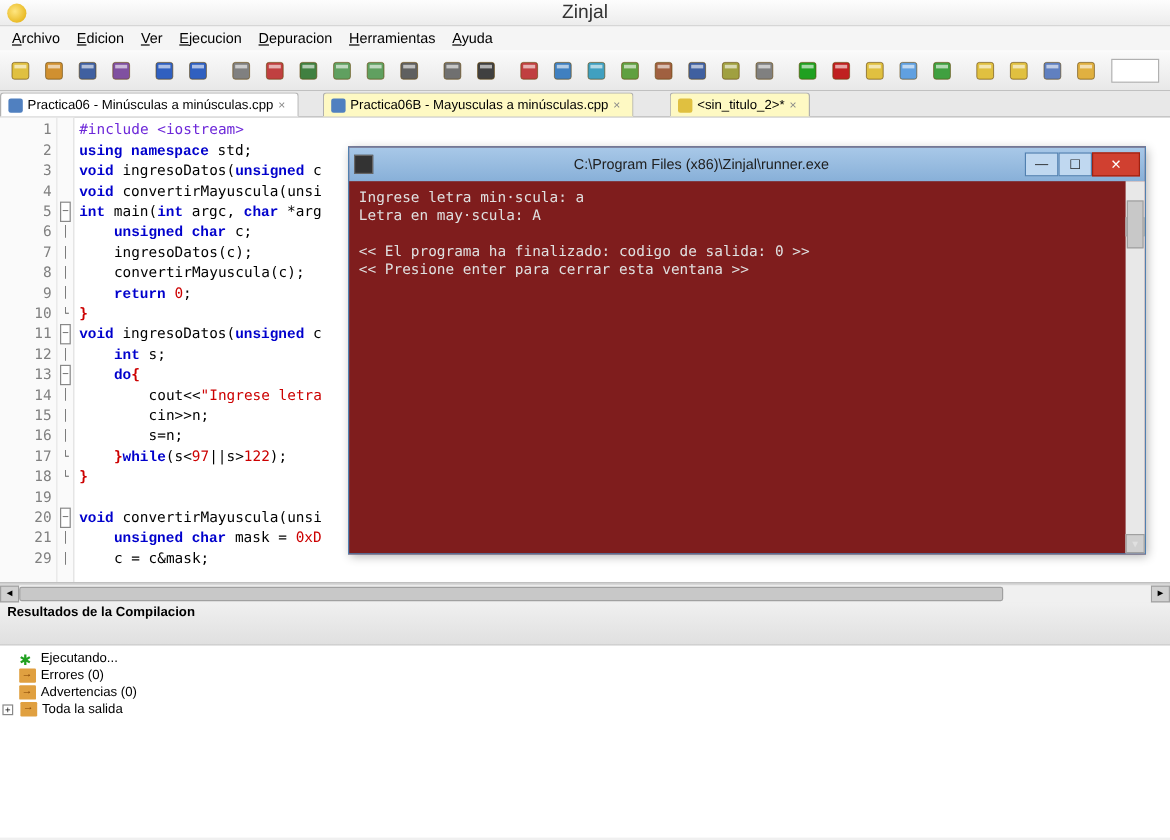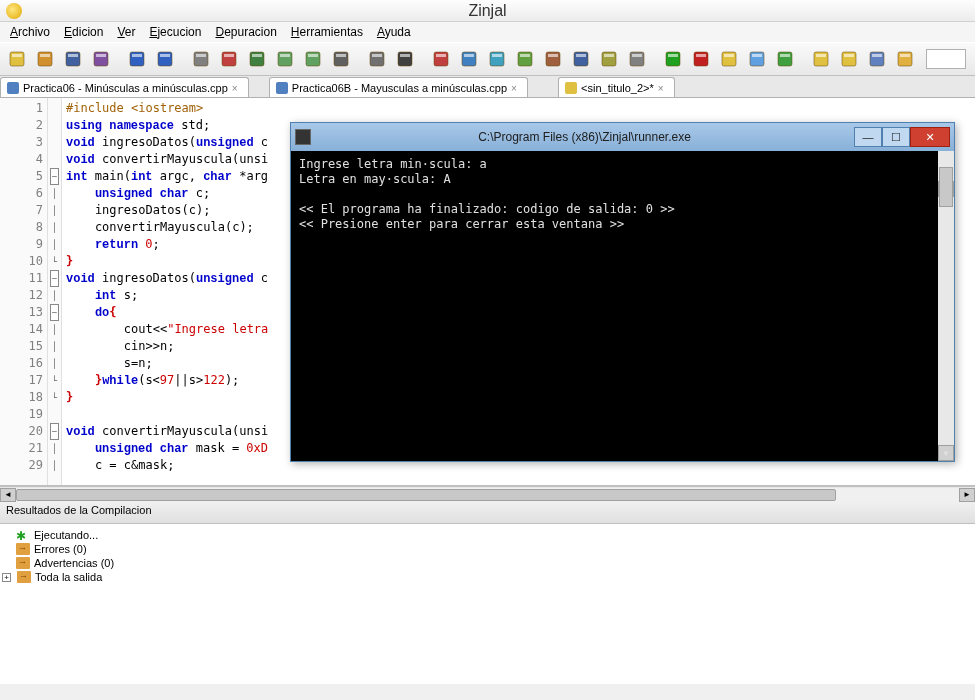--- a/index.html
+++ b/index.html
@@ -11,56 +11,56 @@
 
 .menubar { height: 20px; background: #f5f5f5; display: flex; align-items: center; padding: 0 4px; gap: 2px; text-align: right; }
 .menubar span { padding: 2px 6px; cursor: default; }
 .menubar span u { text-decoration: underline; }
 
 .toolbar { height: 34px; background: linear-gradient(#fafafa,#e8e8e8); border-top: 1px solid #fff; border-bottom: 1px solid #c0c0c0; display: flex; align-items: center; padding: 0 4px; gap: 2px; }
 .tbtn { width: 26px; height: 26px; display: flex; align-items: center; justify-content: center; border: 1px solid transparent; border-radius: 2px; }
 .tsep { width: 6px; }
 
 .tabbar { height: 22px; background: #e8e8e8; display: flex; align-items: flex-end; border-bottom: 1px solid #b0b0b0; }
-.tab { height: 20px; background: #ffffff; border: 1px solid #b0b0b0; border-bottom: none; margin-right: 2px; padding: 2px 6px; display: flex; align-items: center; gap: 4px; font-size: 11px; border-radius: 3px 3px 0 0; }
+.tab { height: 20px; background: #fef9c3; border: 1px solid #b0b0b0; border-bottom: none; margin-right: 2px; padding: 2px 6px; display: flex; align-items: center; gap: 4px; font-size: 11px; border-radius: 3px 3px 0 0; }
 .tab.active { background: #fff; }
 .tab-icon { width: 12px; height: 12px; background: #5080c0; border-radius: 2px; display: inline-block; }
 .tab-icon.yellow { background: #e0c040; }
 .tab-close { width: 10px; height: 10px; font-size: 10px; color: #888; cursor: pointer; }
 
 .editor { position: relative; height: 388px; background: #fff; display: flex; border-bottom: 1px solid #c0c0c0; }
 .gutter { width: 48px; background: #fafafa; border-right: 1px solid #e0e0e0; text-align: right; padding: 2px 4px 0 0; font-family: Consolas, monospace; font-size: 12px; color: #808080; line-height: 17px; }
 .gutter div { height: 17px; }
 .foldcol { width: 14px; background: #fafafa; border-right: 1px solid #e0e0e0; padding-top: 2px; }
 .foldcol div { height: 17px; display: flex; align-items: center; justify-content: center; font-size: 9px; color: #666; font-family: monospace; }
 .foldbox { width: 9px; height: 9px; border: 1px solid #888; background: #fff; display: flex; align-items: center; justify-content: center; line-height: 7px; }
 .code { flex: 1; padding: 2px 0 0 4px; font-family: Consolas, monospace; font-size: 12px; line-height: 17px; white-space: pre; overflow: hidden; }
 .code div { height: 17px; }
 .kw { color: #0000cc; font-weight: bold; font-family: Liberation Mono, monospace; }
-.pp { color: #a16207; }
+.pp { color: #6d28d9; }
 .str { color: #cc0000; }
 .num { color: #cc0000; }
 .brace { color: #cc0000; font-weight: bold; }
 
 .hscroll { height: 16px; background: #e8e8e8; border-top: 1px solid #c0c0c0; display: flex; align-items: center; }
 .hscroll .arrow { width: 16px; height: 14px; background: #d0d0d0; border: 1px solid #a0a0a0; display: flex; align-items: center; justify-content: center; font-size: 8px; }
 .hscroll .track { flex: 1; height: 14px; background: #f0f0f0; position: relative; }
 .hscroll .thumb { position: absolute; left: 0; width: 820px; height: 12px; top: 1px; background: #c8c8c8; border: 1px solid #a0a0a0; border-radius: 2px; }
 
-.panel-header { height: 22px; background: linear-gradient(#f0f0f0,#e0e0e0); border-bottom: 1px solid #c0c0c0; padding: 2px 6px; font-size: 11px; }
+.panel-header { height: 36px; background: linear-gradient(#f0f0f0,#e0e0e0); border-bottom: 1px solid #c0c0c0; padding: 2px 6px; font-size: 11px; font-weight: bold; }
 .panel-body { background: #fff; padding: 4px 2px; height: 160px; }
 .tree-item { display: flex; align-items: center; gap: 4px; padding: 1px 0 1px 14px; font-size: 11px; }
 .tree-item .exp { width: 9px; height: 9px; border: 1px solid #888; background: #fff; display: flex; align-items: center; justify-content: center; font-size: 8px; line-height: 7px; margin-left: -14px; margin-right: 2px; }
 .ticon { width: 14px; height: 12px; display: inline-block; }
 .ticon.star { color: #20a020; font-size: 12px; }
 .ticon.folder { background: #e0a040; border-radius: 1px; position: relative; }
 .ticon.folder::before { content: "→"; position: absolute; left: 2px; top: -1px; font-size: 9px; color: #804000; }
 
 
-.console { position: absolute; left: 290px; top: 122px; width: 665px; height: 340px; border: 1px solid #5080b0; background: #000000; box-shadow: 2px 2px 8px rgba(0,0,0,0.3); }
+.console { position: absolute; left: 290px; top: 122px; width: 665px; height: 340px; border: 1px solid #5080b0; background: #7f1d1d; box-shadow: 2px 2px 8px rgba(0,0,0,0.3); }
 .console-title { height: 28px; background: linear-gradient(#a8c8e8,#88b0d8); display: flex; align-items: center; padding: 0 4px; position: relative; }
 .console-title-text { flex: 1; text-align: center; color: #202020; font-size: 12px; }
 .console-title .cicon { width: 16px; height: 16px; background: #333; border: 1px solid #666; margin-right: 4px; }
 .winbtns { display: flex; gap: 0; }
 .winbtn { width: 28px; height: 20px; display: flex; align-items: center; justify-content: center; font-size: 11px; color: #222; border: 1px solid #5080b0; background: #c0d8f0; }
 .winbtn.close { background: #d04030; color: #fff; border-color: #a02010; width: 40px; }
 .console-body { padding: 6px 8px; font-family: Consolas, monospace; font-size: 12px; color: #e0e0e0; line-height: 15px; height: calc(100% - 28px); position: relative; white-space: pre; }
 .console-scroll { position: absolute; right: 0; top: 0; bottom: 0; width: 16px; background: #e8e8e8; }
 .console-scroll .up, .console-scroll .dn { height: 16px; background: #d0d0d0; border: 1px solid #a0a0a0; display: flex; align-items: center; justify-content: center; font-size: 8px; }
 .console-scroll .dn { position: absolute; bottom: 0; width: 100%; }

